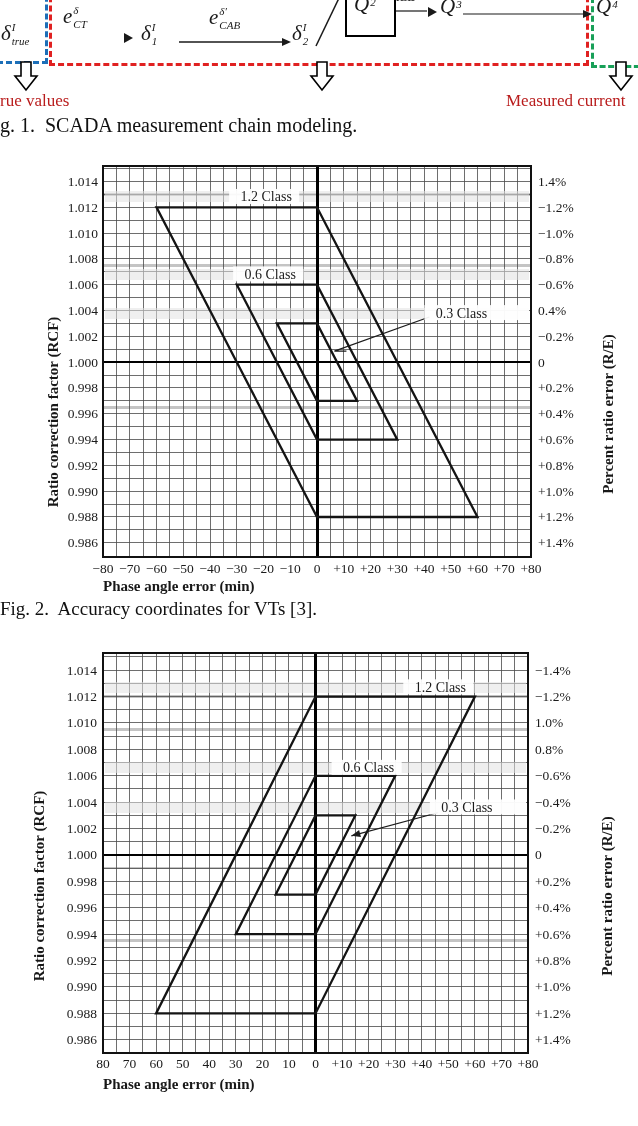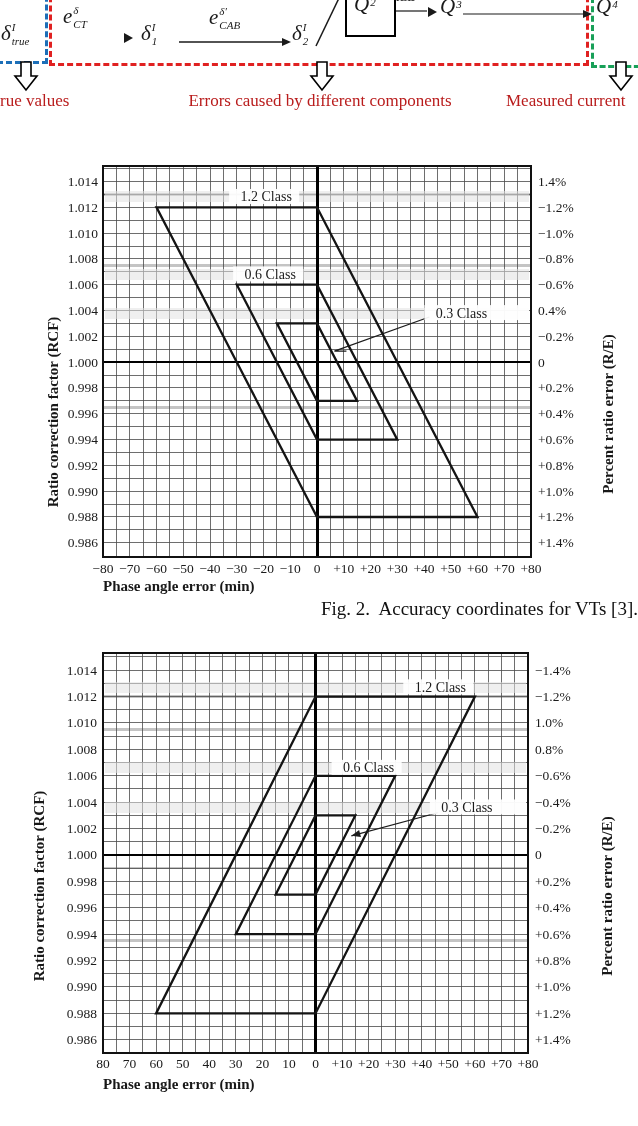--- a/index.html
+++ b/index.html
@@ -21,21 +21,21 @@
   .sliver span{display:block;font:italic 13px "Liberation Serif",serif;}
   .flowlab{position:absolute;font:17px "Liberation Serif",serif;color:#b91c1c;white-space:pre;}
   .figcap{position:absolute;font:20px "Liberation Serif",serif;color:#111;white-space:pre;}
   
   .chartsvg{position:absolute;left:0;}
   #fig2svg{top:150px;}
   #fig3svg{top:635px;}
   .axtitle{position:absolute;width:300px;height:22px;text-align:center;
            font:600 15px "Liberation Serif",serif;color:#181818;transform:rotate(-90deg);}
   .xaxlab{position:absolute;font:600 15px "Liberation Serif",serif;color:#181818;}
-  .chcap{position:absolute;left:0;width:638px;text-align:right;
+  .chcap{position:absolute;left:0;width:638px;text-align:left;
          font:19px "Liberation Serif",serif;color:#111;white-space:pre;}
 </style>
 </head>
 <body>
 
 <div id="page">
 
   <div id="fig1">
     <div id="truebox" class="dashbox"></div>
     <div id="errbox" class="dashbox"></div>
@@ -115,22 +115,22 @@
     </div>
     <span class="m" style="left:596px;top:-5px">
       <span class="mb">Q</span>
       <span class="sc">
           <span class="ss"></span>
           <span class="sb">4</span>
         </span>
     </span>
 
     <span class="flowlab" style="left:0;top:91px">rue values</span>
-    <span class="flowlab" style="left:130px;top:91px;width:380px;text-align:center;position:absolute">Errors caused by different components</span>
     <span class="flowlab" style="left:506px;top:91px">Measured current</span>
+    <div class="figcap" style="left:0;top:114px">g. 1.  SCADA measurement chain modeling.</div>
   </div>
 
   <svg id="fig2svg" class="chartsvg" width="638" height="500">
       <line x1="103" y1="44.38943894389689" x2="531" y2="44.38943894389689" stroke="#c4c4c4" stroke-width="2.6" shape-rendering="crispEdges"></line>
       <line x1="103" y1="115.36303630363055" x2="531" y2="115.36303630363055" stroke="#c4c4c4" stroke-width="2.6" shape-rendering="crispEdges"></line>
       <line x1="103" y1="257.3102310231021" x2="531" y2="257.3102310231021" stroke="#c4c4c4" stroke-width="2.6" shape-rendering="crispEdges"></line>
       <g>
         <line x1="103" y1="16" x2="103" y2="407" stroke="#4a4a4a" stroke-width="0.8" shape-rendering="crispEdges"></line>
         <line x1="116.375" y1="16" x2="116.375" y2="407" stroke="#4a4a4a" stroke-width="0.8" shape-rendering="crispEdges"></line>
         <line x1="129.75" y1="16" x2="129.75" y2="407" stroke="#4a4a4a" stroke-width="0.8" shape-rendering="crispEdges"></line>

